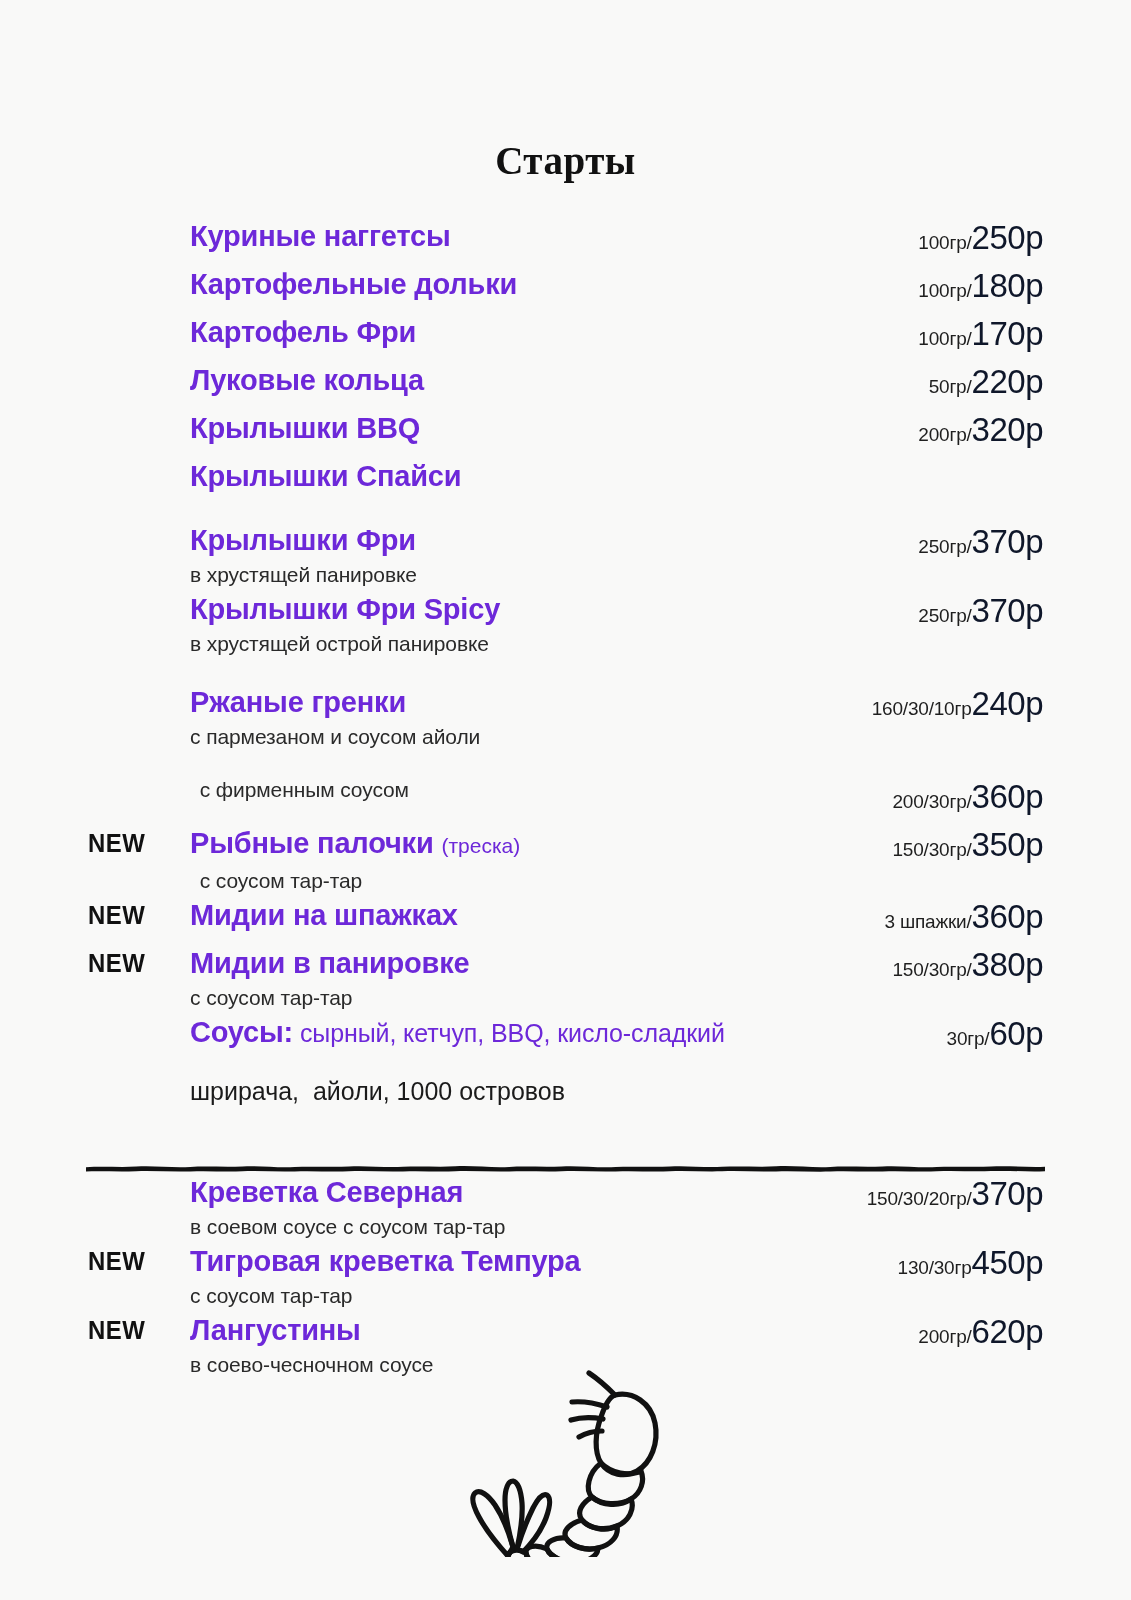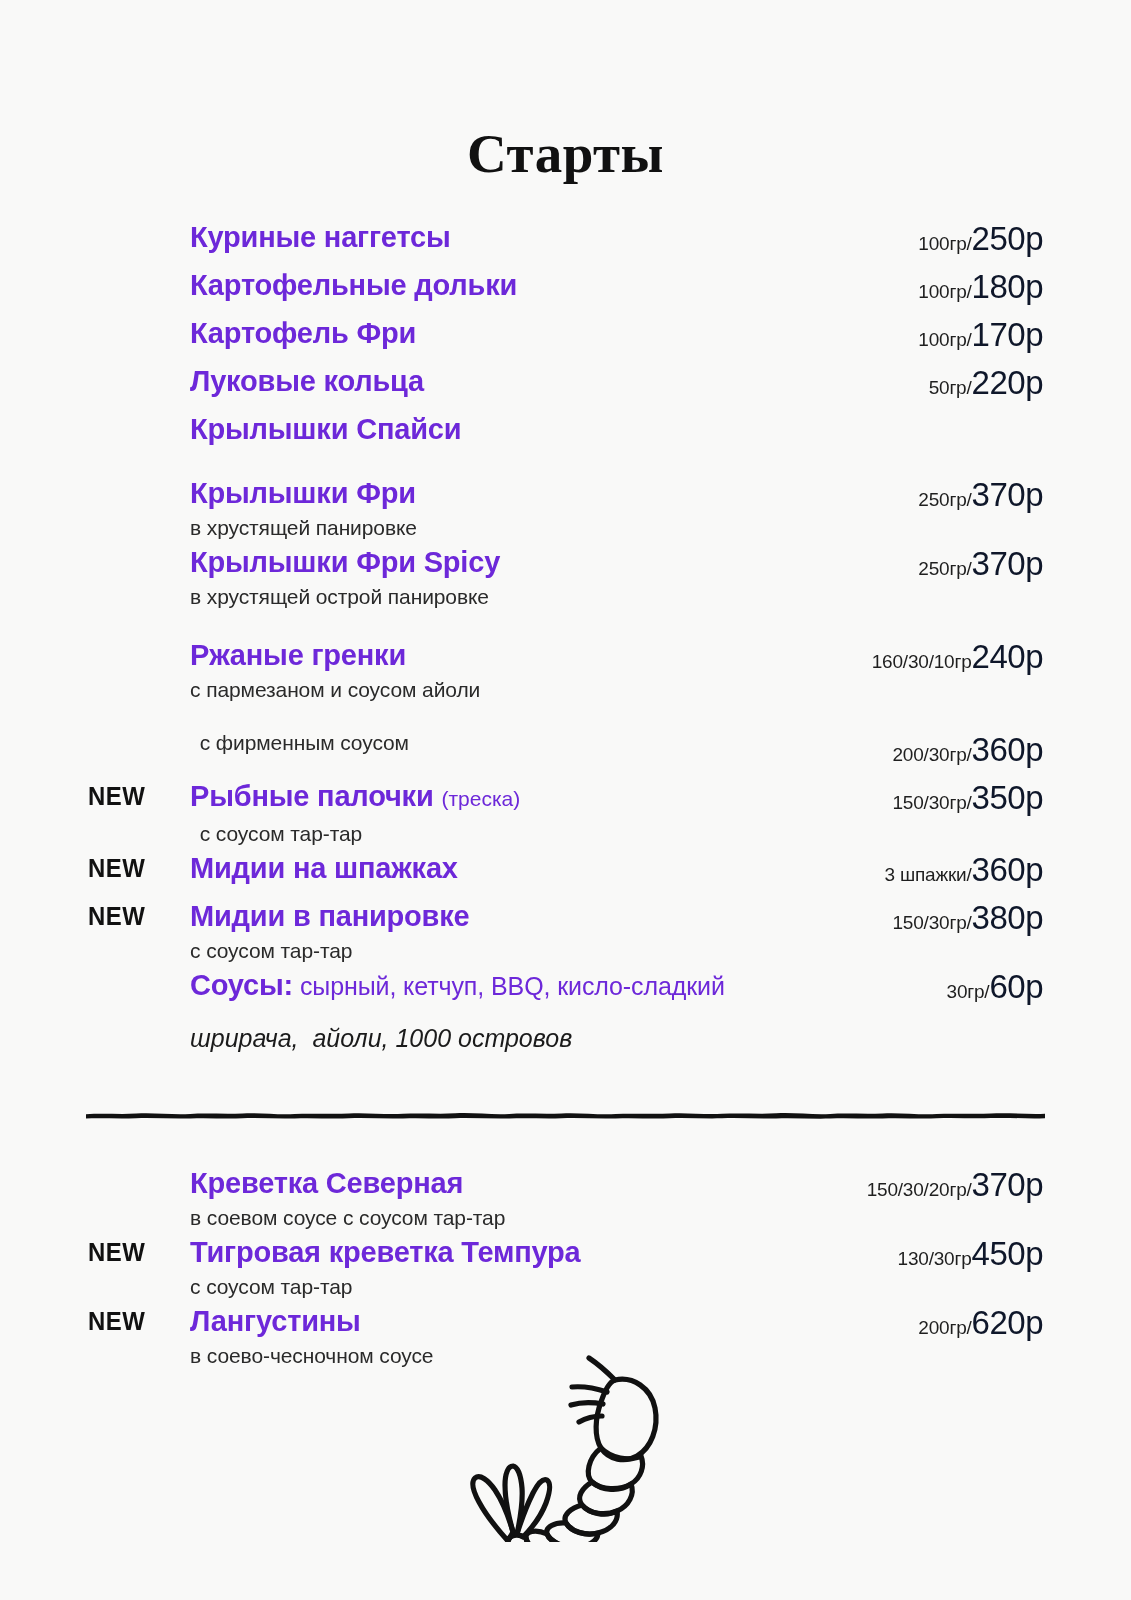--- a/index.html
+++ b/index.html
@@ -23,35 +23,35 @@
     width: 1131px;
     height: 1600px;
     box-sizing: border-box;
   }
 
   
   .menu-title {
     text-align: center;
     font-family: "Liberation Serif", "DejaVu Serif", serif;
     font-weight: bold;
-    font-size: 55px;
+    font-size: 39px;
     letter-spacing: 0.5px;
     color: #111;
-    margin: 0;
+    margin: 15px;
     padding-top: 126px;
     line-height: 1.0;
   }
 
   
   .section {
     padding-left: 88px;
     padding-right: 88px;
   }
   .section-starters { margin-top: 36px; }
-  .section-seafood  { margin-top: 44px; }
+  .section-seafood  { }
 
   .row {
     display: flex;
     align-items: flex-start;
     width: 100%;
   }
   .row-tight { margin-top: 0px; }
   .row-gap   { margin-top: 24px; }
 
   .badge-col {
@@ -123,23 +123,22 @@
     color: #0f172a;
     letter-spacing: -0.5px;
   }
 
   .sauces-second-line {
     font-weight: normal;
     font-size: 25px;
     line-height: 38px;
     color: #1b1b1b;
     padding-left: 102px;
-    margin-top: 6px;
+    margin-top: 12px;
     white-space: pre;
-    font-style: italic;
   }
 
   
   .divider-wrap {
     margin-top: 48px;
     padding-left: 84px;
     padding-right: 84px;
     height: 14px;
   }
   .divider {
@@ -200,20 +199,29 @@
     <div class="row row-tight">
       <div class="badge-col"></div>
       <div class="name-col">
         <div class="dish-name">Луковые кольца</div>
       </div>
       <div class="price-col">
         <span class="weight">50гр/</span><span class="amount">220р</span>
       </div>
     </div>
 
+    <div class="row row-tight">
+      <div class="badge-col"></div>
+      <div class="name-col">
+        <div class="dish-name">Крылышки BBQ</div>
+      </div>
+      <div class="price-col">
+        <span class="weight">200гр/</span><span class="amount">320р</span>
+      </div>
+    </div>
 
     <div class="row row-tight">
       <div class="badge-col"></div>
       <div class="name-col">
         <div class="dish-name">Крылышки Спайси</div>
       </div>
     </div>
 
     <div class="row row-gap">
       <div class="badge-col"></div>

